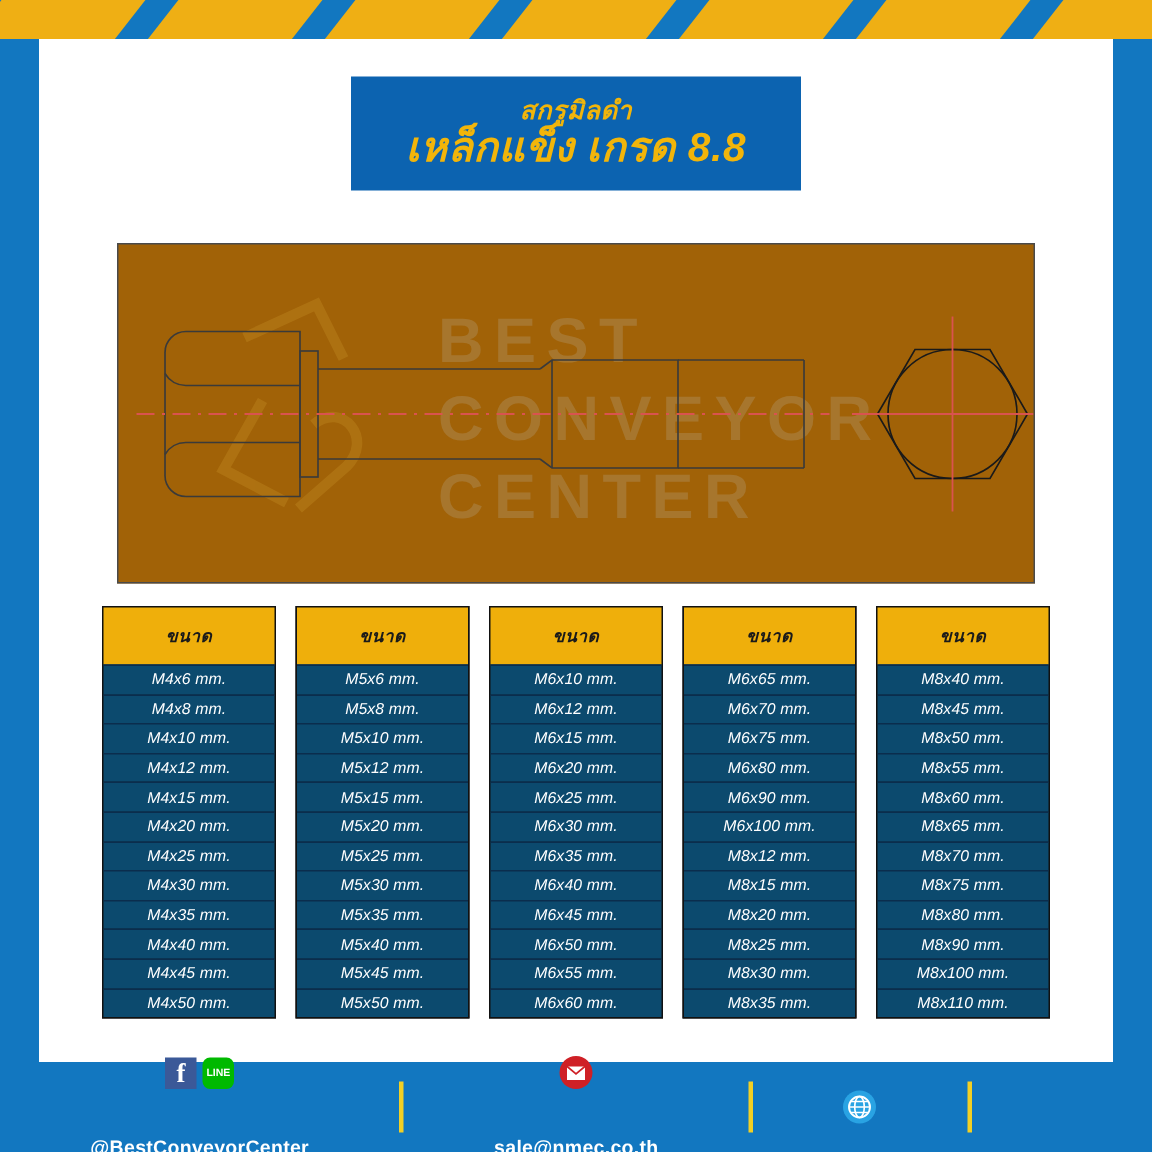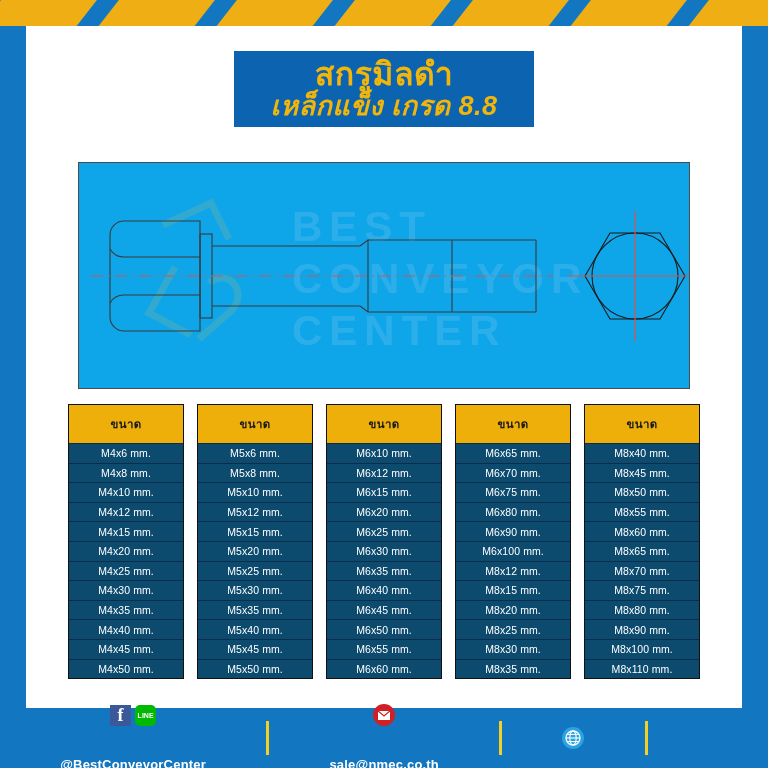--- a/index.html
+++ b/index.html
@@ -60,51 +60,52 @@
     gap: 1px;
   }
   .title-line {
     color: #F2B50A;
     font-weight: bold;
     line-height: 1.08;
     letter-spacing: 0.5px;
     text-align: center;
     white-space: nowrap;
   }
-  .title-line-1 { font-size: 32px; }
+  .title-line-1 { font-size: 17px; font-style: italic; }
   .title-line-2 { font-size: 27px; font-style: italic; }
 
   
   .draw-panel {
     position: absolute;
     left: 52px;
     top: 136px;
     width: 612px;
     height: 227px;
-    background: #0ea5e9;
+    background: #a16207;
     border: 1.2px solid #4a4a4a;
     box-sizing: border-box;
     overflow: hidden;
   }
   .draw-svg { display: block; }
 
   
   .tables {
     position: absolute;
     left: 42px;
     top: 378px;
     width: 632px;
     display: flex;
     justify-content: space-between;
   }
   .size-table {
     width: 116px;
     border: 1.5px solid #111111;
     box-sizing: border-box;
     background: #111111;
+    font-style: italic;
   }
   .size-head {
     height: 38px;
     background: #EFAF0B;
     color: #1a1a1a;
     font-size: 11.5px;
     font-weight: bold;
     display: flex;
     align-items: center;
     justify-content: center;

